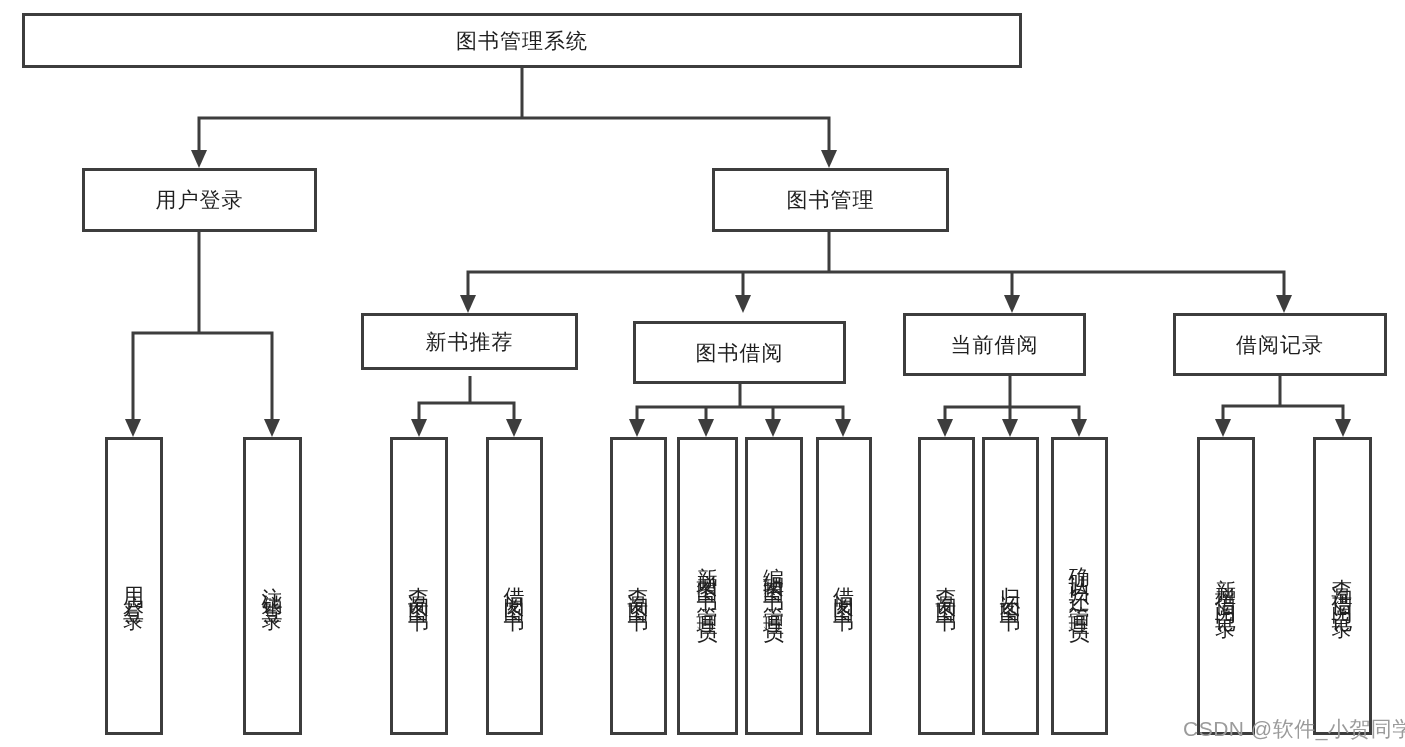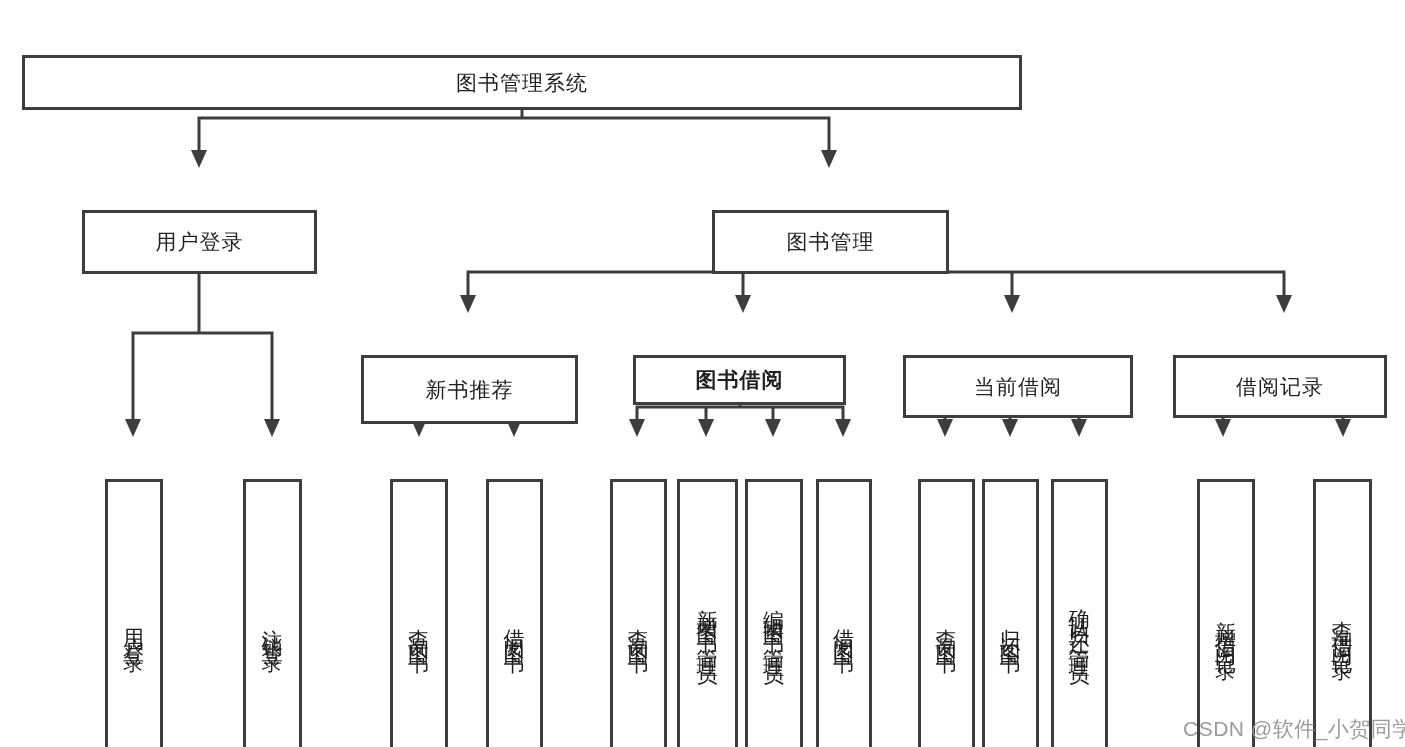--- a/index.html
+++ b/index.html
@@ -18,21 +18,20 @@
   }
   .node {
     position: absolute;
     box-sizing: border-box;
     border: 3px solid #3d3d3d;
     background: #ffffff;
     display: flex;
     align-items: center;
     justify-content: center;
     color: #1f1f1f;
-    margin-top: 42px;
   }
   .hbox .label {
     font-size: 21px;
     letter-spacing: 1px;
     white-space: nowrap;
   }
   .vbox .label {
     writing-mode: vertical-rl;
     text-orientation: upright;
     font-size: 21px;
@@ -98,27 +97,27 @@
     <span class="label">图书管理系统</span>
   </div>
 
   <div class="node hbox" style="left:82px; top:168px; width:235px; height:64px;">
     <span class="label">用户登录</span>
   </div>
   <div class="node hbox" style="left:712px; top:168px; width:237px; height:64px;justify-content:center;">
     <span class="label">图书管理</span>
   </div>
 
-  <div class="node hbox" style="left:361px; top:313px; width:217px; height:69px;">
+  <div class="node hbox" style="left:361px; top:313px; width:217px; height:57px;">
     <span class="label">新书推荐</span>
   </div>
-  <div class="node hbox" style="left:633px; top:313px; width:213px; height:50px;font-weight:bold;">
+  <div class="node hbox" style="left:633px; top:321px; width:213px; height:63px;">
     <span class="label">图书借阅</span>
   </div>
-  <div class="node hbox" style="left:903px; top:313px; width:230px; height:63px;">
+  <div class="node hbox" style="left:903px; top:313px; width:183px; height:63px;">
     <span class="label">当前借阅</span>
   </div>
   <div class="node hbox" style="left:1173px; top:313px; width:214px; height:63px;">
     <span class="label">借阅记录</span>
   </div>
 
   <div class="node vbox" style="left:105px; top:437px; width:58px; height:298px;">
     <span class="label">用户登录</span>
   </div>
   <div class="node vbox" style="left:243px; top:437px; width:59px; height:298px;">

